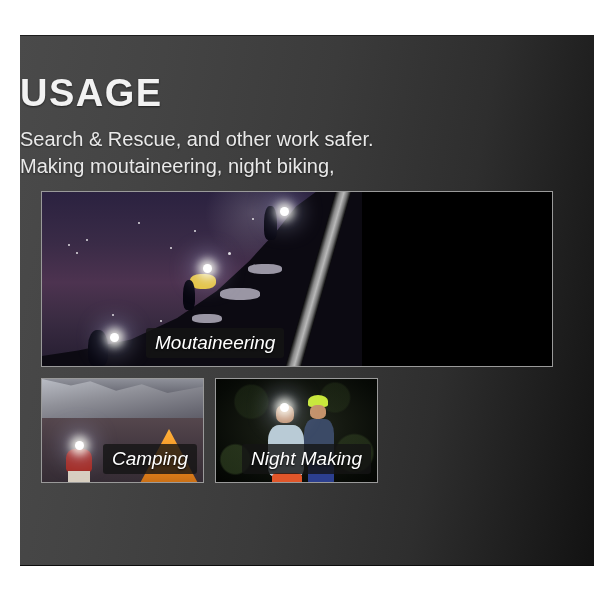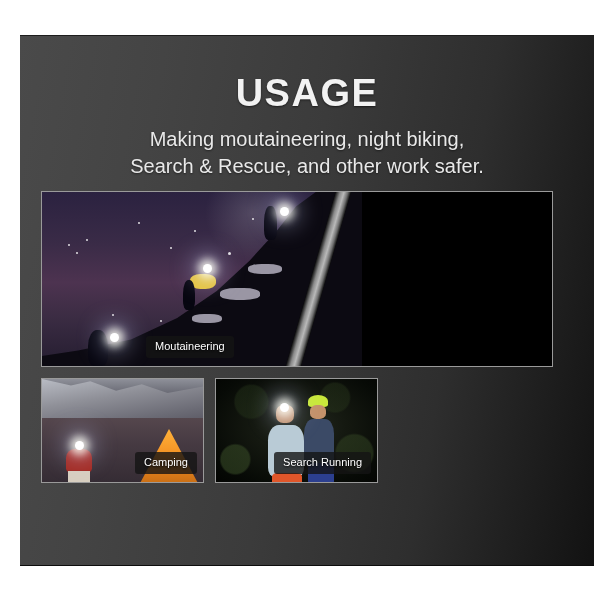--- a/index.html
+++ b/index.html
@@ -32,21 +32,20 @@
     border-bottom: 1px solid #0d0d0d;
     overflow: hidden;
   }
 
   
   .head-wrap {
     position: absolute;
     left: 0;
     top: 0;
     width: 100%;
-    text-align: center;
   }
 
   .title {
     margin-top: 38px;
     color: #f2f2f2;
     font-size: 38px;
     font-weight: bold;
     letter-spacing: 1.5px;
     line-height: 1;
     text-shadow: 0 1px 2px rgba(0,0,0,.55);
@@ -278,44 +277,45 @@
   .runner-skin { position: absolute; background: #c4926a; border-radius: 40%; }
   .cap-green { position: absolute; background: #c9e83b; border-radius: 50% 50% 20% 20%; }
 
   
   .caption {
     position: absolute;
     z-index: 9;
     color: #ffffff;
     background: rgba(20,20,20,.80);
     border-radius: 3px;
-    font-size: 11px;
+    font-size: 19px;
     line-height: 1;
     padding: 5px 9px 6px 9px;
     white-space: nowrap;
     text-shadow: 0 1px 2px rgba(0,0,0,.9);
+    font-style: italic;
   }
   .cap-mount    { left: 104px;  bottom: 8px; }
   .cap-bike     { left: 254px;  bottom: 8px; }
   .cap-small    { left: 50%; transform: translateX(-50%); bottom: 8px; }
   .cap-camping  { left: auto; right: 6px; transform: none; }
   .cap-night    { left: auto; right: 6px; transform: none; }
 </style>
 </head>
 <body>
 
 <div id="stage">
 
   <div class="card">
 
     <div class="head-wrap">
       <div class="title">USAGE</div>
       <div class="subtitle">
+        <span class="line">Search &amp; Rescue, and other work safer.</span>
         <span class="line">Making moutaineering, night biking,</span>
-        <span class="line">Search &amp; Rescue, and other work safer.</span>
       </div>
     </div>
 
     <div class="grid">
 
       <div class="frame panel-top">
 
         <div class="half mount">
           <div class="stars">
             <span style="left:26px;  top:52px;  width:2px; height:2px;"></span>
@@ -378,19 +378,19 @@
           <div class="runner-shorts" style="left:92px; top:84px; width:26px; height:22px; background:#2c3f8f;"></div>
           <div class="runner-skin" style="left:96px; top:104px; width:10px; height:34px;"></div>
 
           <div class="runner-skin" style="left:60px; top:26px; width:18px; height:18px;"></div>
           <div class="lamp" style="left:64px; top:24px;"></div>
           <div class="runner-torso" style="left:52px; top:46px; width:36px; height:52px; background:#b9cbd6;"></div>
           <div class="runner-shorts" style="left:56px; top:94px; width:30px; height:20px; background:#e0562a;"></div>
           <div class="runner-skin" style="left:60px; top:112px; width:11px; height:30px;"></div>
           <div class="runner-skin" style="left:74px; top:112px; width:11px; height:30px;"></div>
 
-          <div class="caption cap-small cap-night">Search Running</div>
+          <div class="caption cap-small cap-night">Night Making</div>
         </div>
 
       </div>
     </div>
   </div>
 </div>
 
 </body></html>

